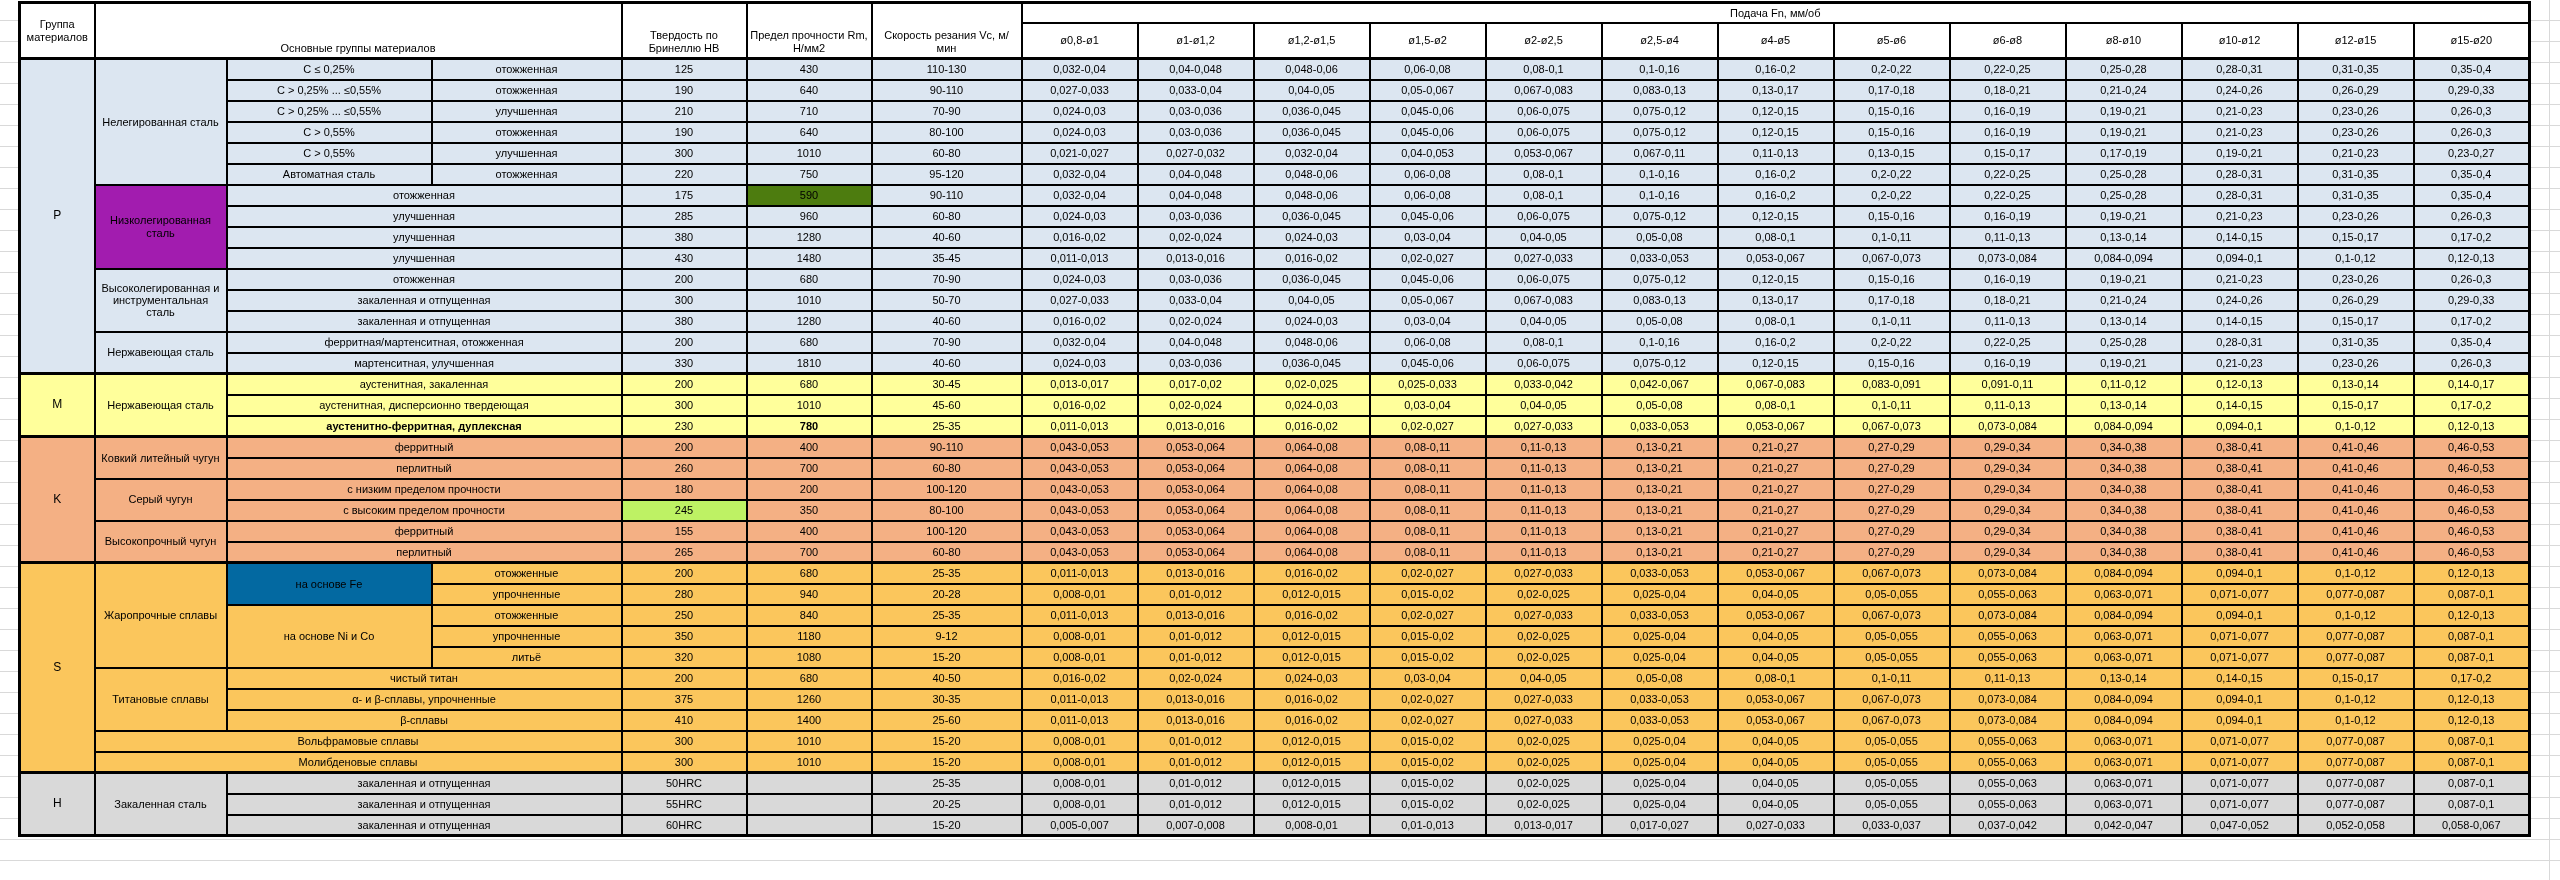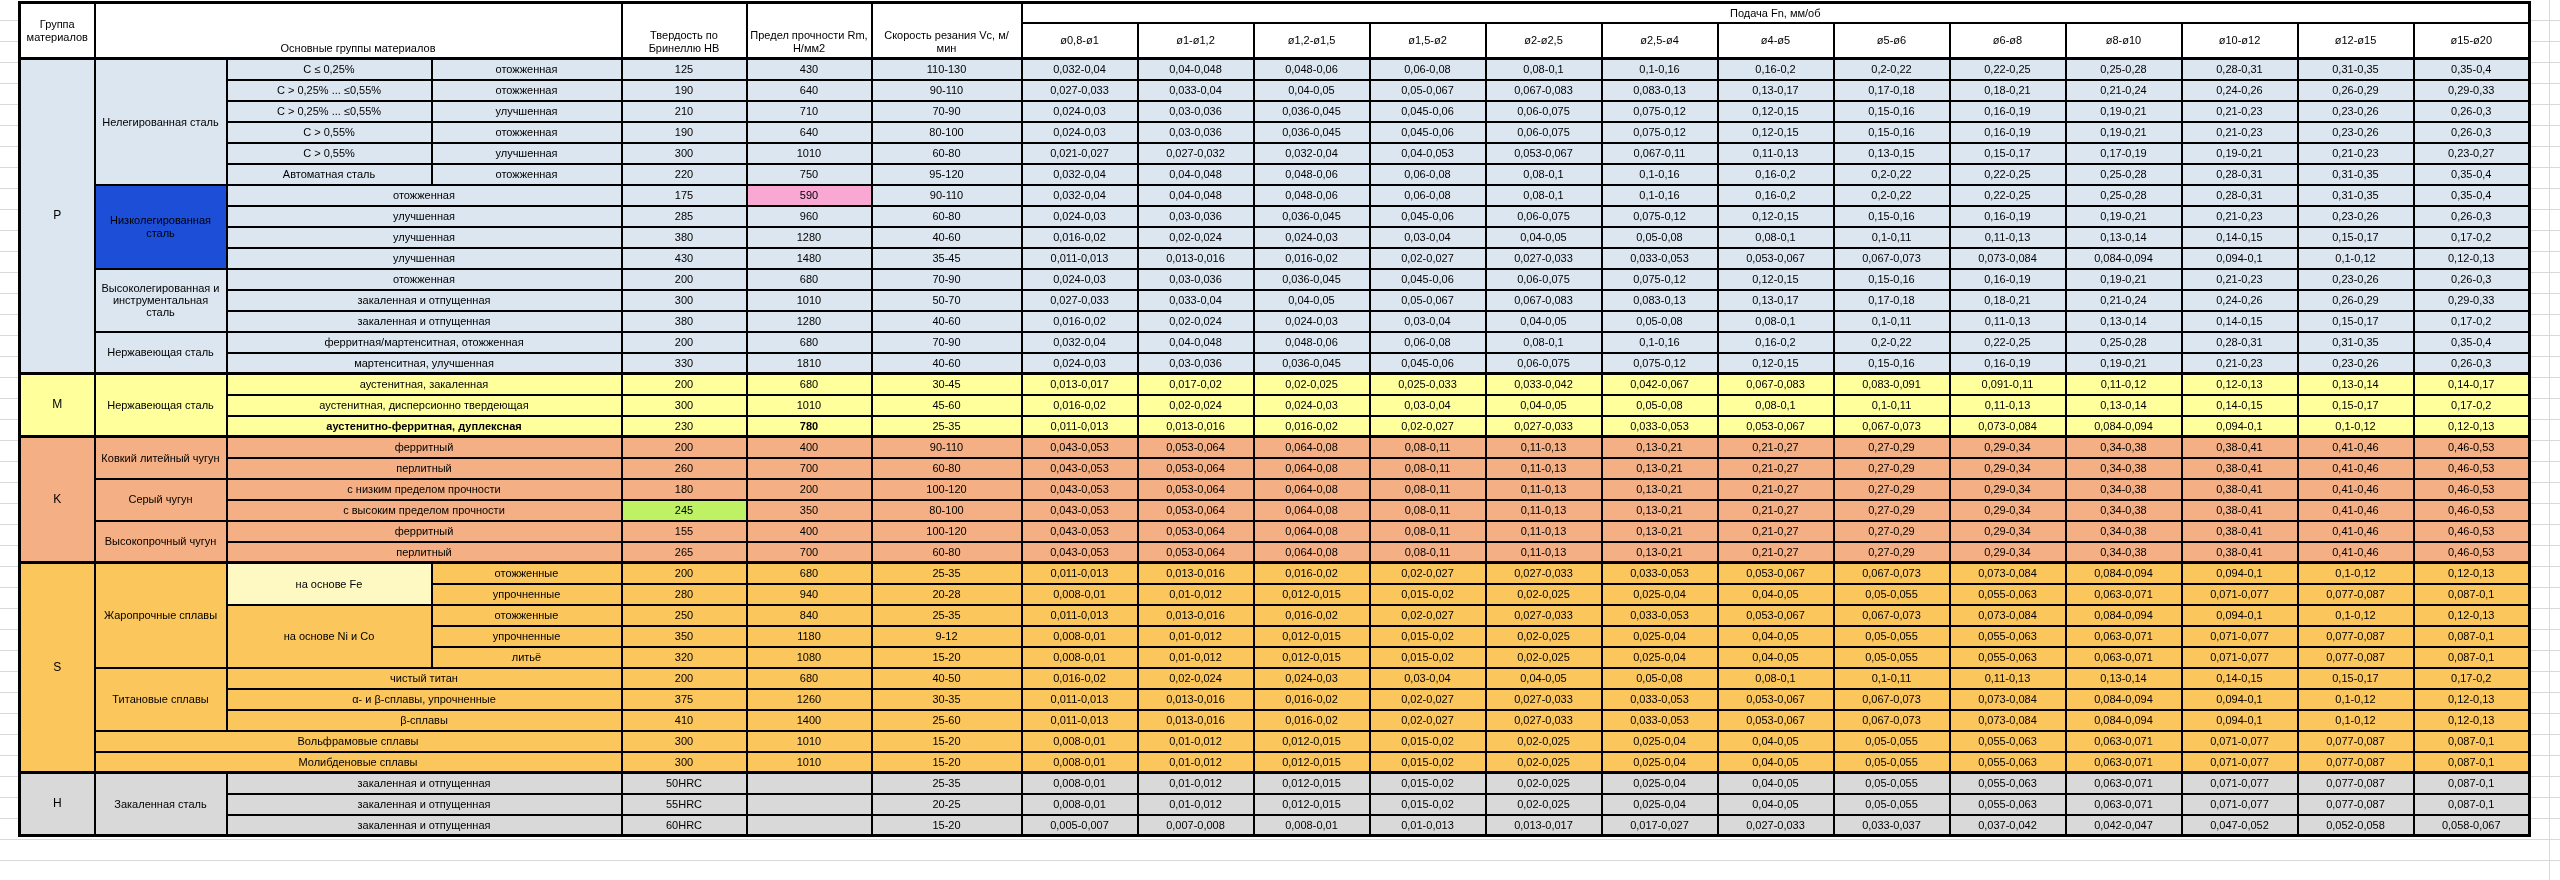--- a/index.html
+++ b/index.html
@@ -202,24 +202,24 @@
         <td style="background: rgb(220, 230, 241);">0,1-0,16</td>
         <td style="background: rgb(220, 230, 241);">0,16-0,2</td>
         <td style="background: rgb(220, 230, 241);">0,2-0,22</td>
         <td style="background: rgb(220, 230, 241);">0,22-0,25</td>
         <td style="background: rgb(220, 230, 241);">0,25-0,28</td>
         <td style="background: rgb(220, 230, 241);">0,28-0,31</td>
         <td style="background: rgb(220, 230, 241);">0,31-0,35</td>
         <td style="background: rgb(220, 230, 241);">0,35-0,4</td>
       </tr>
       <tr>
-        <td rowspan="4" style="background: #1d4ed8;">Низколегированная сталь</td>
+        <td rowspan="4" style="background: #a21caf;">Низколегированная сталь</td>
         <td colspan="2" style="background: rgb(220, 230, 241);">отожженная</td>
         <td style="background: rgb(220, 230, 241);">175</td>
-        <td style="background: #f9a8d4;">590</td>
+        <td style="background: #4d7c0f;">590</td>
         <td style="background: rgb(220, 230, 241);">90-110</td>
         <td style="background: rgb(220, 230, 241);">0,032-0,04</td>
         <td style="background: rgb(220, 230, 241);">0,04-0,048</td>
         <td style="background: rgb(220, 230, 241);">0,048-0,06</td>
         <td style="background: rgb(220, 230, 241);">0,06-0,08</td>
         <td style="background: rgb(220, 230, 241);">0,08-0,1</td>
         <td style="background: rgb(220, 230, 241);">0,1-0,16</td>
         <td style="background: rgb(220, 230, 241);">0,16-0,2</td>
         <td style="background: rgb(220, 230, 241);">0,2-0,22</td>
         <td style="background: rgb(220, 230, 241);">0,22-0,25</td>
@@ -555,21 +555,21 @@
         <td style="background: rgb(244, 176, 132);">0,27-0,29</td>
         <td style="background: rgb(244, 176, 132);">0,29-0,34</td>
         <td style="background: rgb(244, 176, 132);">0,34-0,38</td>
         <td style="background: rgb(244, 176, 132);">0,38-0,41</td>
         <td style="background: rgb(244, 176, 132);">0,41-0,46</td>
         <td style="background: rgb(244, 176, 132);">0,46-0,53</td>
       </tr>
       <tr class="group-first">
         <td rowspan="10" class="gcode" style="background: rgb(251, 198, 92);">S</td>
         <td rowspan="5" style="background: rgb(251, 198, 92);">Жаропрочные сплавы</td>
-        <td rowspan="2" style="background: #fef9c3; border-radius: 8px;">на основе Fe</td>
+        <td rowspan="2" style="background: #0369a1;">на основе Fe</td>
         <td style="background: rgb(251, 198, 92);">отожженные</td>
         <td style="background: rgb(251, 198, 92);">200</td>
         <td style="background: rgb(251, 198, 92);">680</td>
         <td style="background: rgb(251, 198, 92);">25-35</td>
         <td style="background: rgb(251, 198, 92);">0,011-0,013</td>
         <td style="background: rgb(251, 198, 92);">0,013-0,016</td>
         <td style="background: rgb(251, 198, 92);">0,016-0,02</td>
         <td style="background: rgb(251, 198, 92);">0,02-0,027</td>
         <td style="background: rgb(251, 198, 92);">0,027-0,033</td>
         <td style="background: rgb(251, 198, 92);">0,033-0,053</td>

